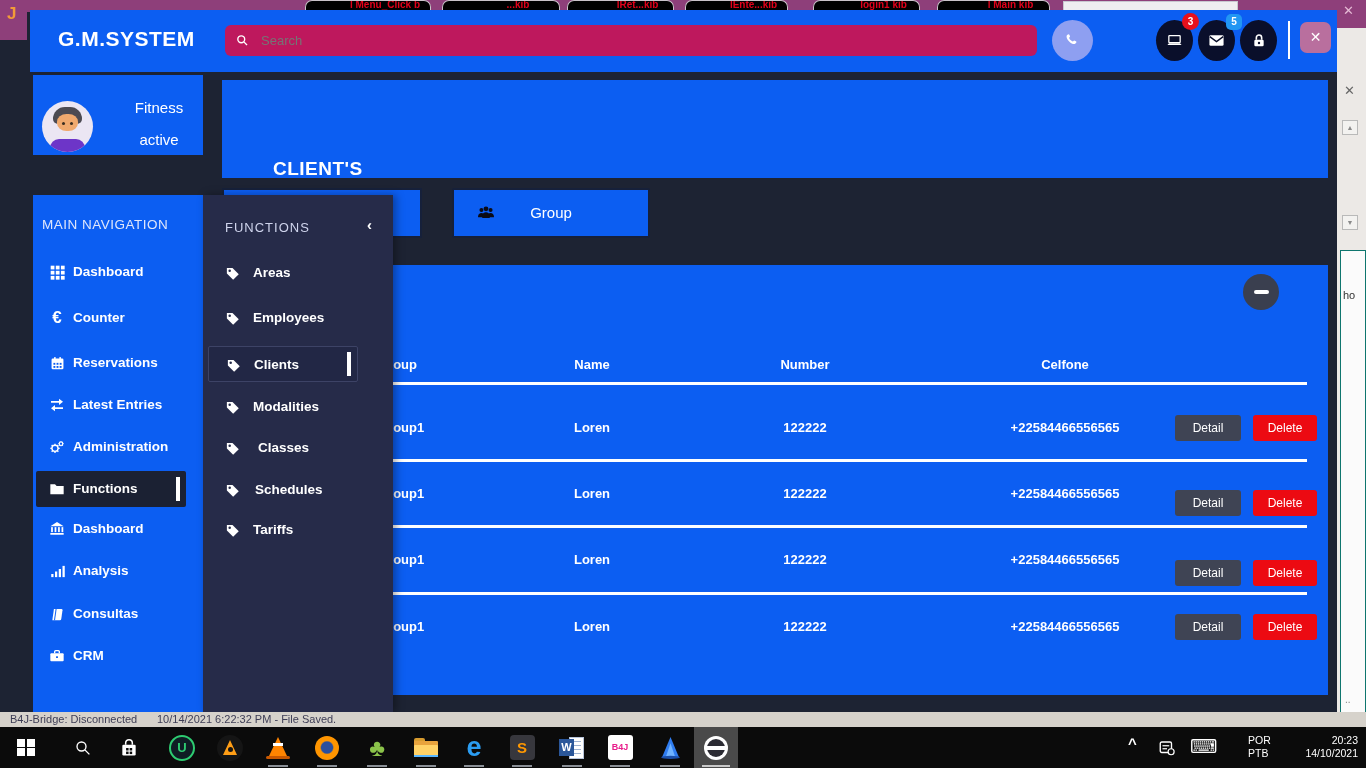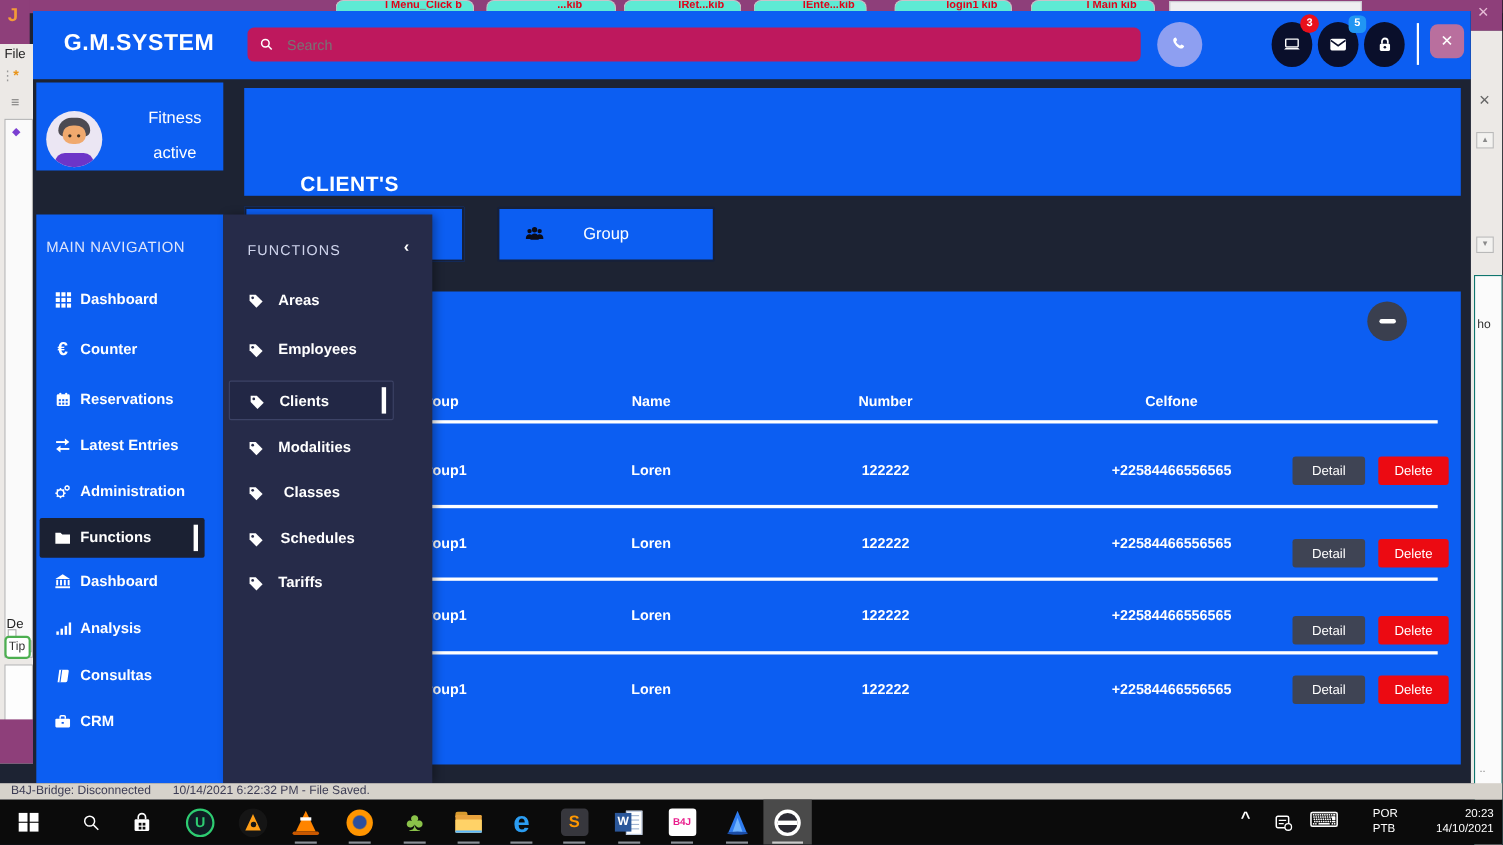--- a/index.html
+++ b/index.html
@@ -1,21 +1,21 @@
 <!DOCTYPE html>
 <html><head>
 <meta charset="utf-8">
 <style>
   html,body{margin:0;padding:0;background:#000;}
   *{box-sizing:border-box;font-family:"Liberation Sans","DejaVu Sans",sans-serif;}
   #screen{position:relative;width:1366px;height:768px;overflow:hidden;background:#1d2333;}
   .abs{position:absolute;}
   
   .ide-strip{background:#8e3f7a;}
-  .ide-tab{position:absolute;top:0;height:13px;background:#5eead4;border:1px solid #c9c2c9;border-bottom:none;
+  .ide-tab{position:absolute;top:0;height:13px;background:#000000;border:1px solid #c9c2c9;border-bottom:none;
            border-radius:7px 7px 0 0;overflow:hidden;color:#e2001a;font-weight:bold;font-size:10px;
            text-align:center;line-height:16px;z-index:1;padding-left:34px;}
   .ide-tab span{display:block;margin-top:-4px;}
   .ide-side{background:#ece9e6;z-index:1;}
   .mini-btn{position:absolute;width:16px;height:15px;background:#f3f2f0;border:1px solid #b9b9b9;
             color:#8a8a8a;font-size:7px;text-align:center;line-height:13px;}
   
   .blue{background:#0c5ef2;}
   .app-topbar{position:absolute;left:30px;top:10px;width:1307px;height:62px;background:#0c5ef2;z-index:2;}
   .brand{position:absolute;left:28px;top:17px;color:#fff;font-size:21px;font-weight:800;letter-spacing:.5px;}
@@ -74,37 +74,20 @@
       <span>lEnte...kib</span>
     </div>
   <div class="ide-tab" style="left:813px;width:107px;">
       <span>login1 kib</span>
     </div>
   <div class="ide-tab" style="left:937px;width:113px;">
       <span>l Main kib</span>
     </div>
   <div class="abs" style="left:1063px;top:1px;width:175px;height:11px;background:#efeef1;border:1px solid #c8c8d0;z-index:1;"></div>
 
-  <div class="abs ide-side" style="left:0;top:40px;width:30px;height:654px;">
-    <span style="position:absolute;left:4px;top:2px;font-size:12px;color:#222;">File</span>
-    <span style="position:absolute;left:1px;top:22px;color:#999;font-size:12px;">⋮</span>
-    <span style="position:absolute;left:12px;top:21px;color:#e8941a;font-weight:bold;font-size:13px;">*</span>
-    <span style="position:absolute;left:10px;top:45px;color:#777;font-size:13px;">≡</span>
-    <div class="abs" style="left:4px;top:68px;width:26px;height:490px;background:#fafafa;border:1px solid #b3b3b3;">
-      <span style="position:absolute;left:6px;top:6px;color:#7b3fd1;font-size:10px;">◆</span>
-      <div style="position:absolute;left:2px;bottom:3px;width:8px;height:22px;background:#fff;border:1px solid #aaa;"></div>
-      <span class="mini-btn" style="left:13px;bottom:4px;width:11px;height:11px;line-height:9px;">◄</span>
-    </div>
-    <span style="position:absolute;left:6px;top:520px;font-size:12px;color:#222;">De</span>
-    <div style="position:absolute;left:4px;top:538px;width:24px;height:21px;border:2px solid #4caf50;border-radius:4px;background:#fff;font-size:11px;color:#333;line-height:17px;padding-left:2px;">
-      <span>Tip</span>
-    </div>
-    <div class="abs" style="left:4px;top:564px;width:26px;height:84px;background:#fdfdfd;border:1px solid #b3b3b3;"></div>
-    <div class="abs ide-strip" style="left:0;top:614px;width:30px;height:40px;"></div>
-  </div>
 
   <div class="abs ide-side" style="left:1337px;top:28px;width:29px;height:684px;">
     <span style="position:absolute;left:7px;top:55px;color:#666;font-size:13px;">✕</span>
     <span class="mini-btn" style="left:5px;top:92px;">▲</span>
     <span class="mini-btn" style="left:5px;top:187px;">▼</span>
     <div class="abs" style="left:3px;top:222px;width:26px;height:564px;background:#fbfbfb;border:1px solid #0f766e;">
       <span style="position:absolute;left:2px;top:38px;font-size:11px;color:#333;">ho</span>
       <span class="mini-btn" style="left:4px;bottom:6px;">►</span>
     </div>
     <span style="position:absolute;left:8px;top:666px;color:#888;font-size:10px;">..</span>

